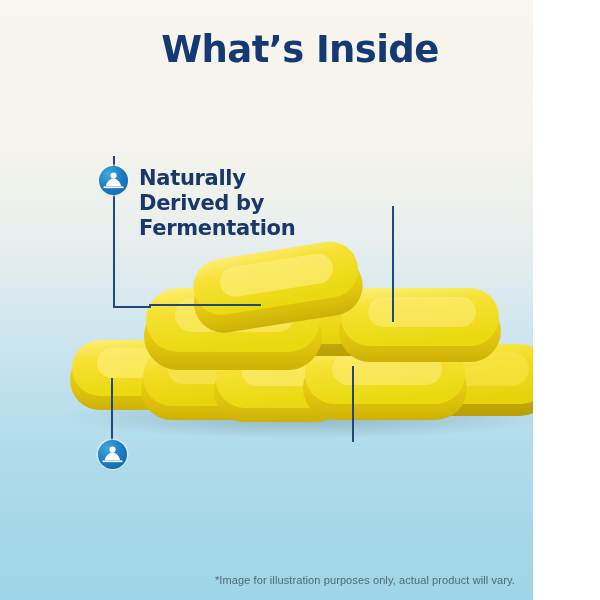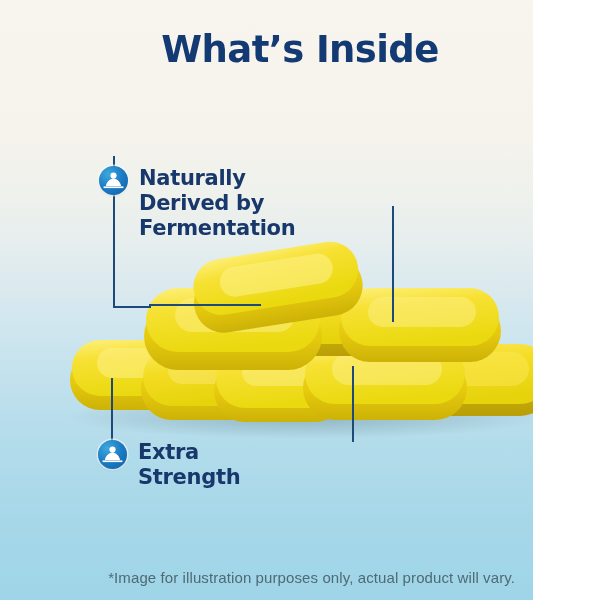--- a/index.html
+++ b/index.html
@@ -53,21 +53,21 @@
   .ml{margin-left:11px;}
 
   
   .lead{position:absolute;}
   .lead .v{position:absolute;width:2px;background:#1d4a7a;}
   .lead .h{position:absolute;height:2px;background:#1d4a7a;}
 
   
   #footnote{
     position:absolute;right:18px;bottom:14px;
-    font-size:15px;color:#4f6a74;
+    font-size:11px;color:#4f6a74;
     font-family:"Liberation Sans",sans-serif;
     letter-spacing:.1px;
   }
 </style>
 </head>
 <body>
 
 <div id="stage">
 
   <div id="title">What’s Inside</div>
@@ -195,21 +195,19 @@
 
   <div class="callout" style="left:98px;top:440px;">
     <div class="co-row">
       <div class="badge">
         <svg width="29" height="29" viewBox="0 0 29 29">
           <circle cx="14.5" cy="9.6" r="3.1" fill="#ffffff"></circle>
           <path d="M14.5 12.6c-4.0 0-6.9 3.9-7.6 7.3h15.2c-0.7-3.4-3.6-7.3-7.6-7.3z" fill="#ffffff"></path>
           <path d="M4.6 20.4h19.8v1.7H4.6z" fill="#ffffff"></path>
         </svg>
       </div>
-      <div class="co-text ml">Extra
-Strength</div>
     </div>
   </div>
 
 
   <div id="footnote">*Image for illustration purposes only, actual product will vary.</div>
 
 </div>
 
 </body></html>

